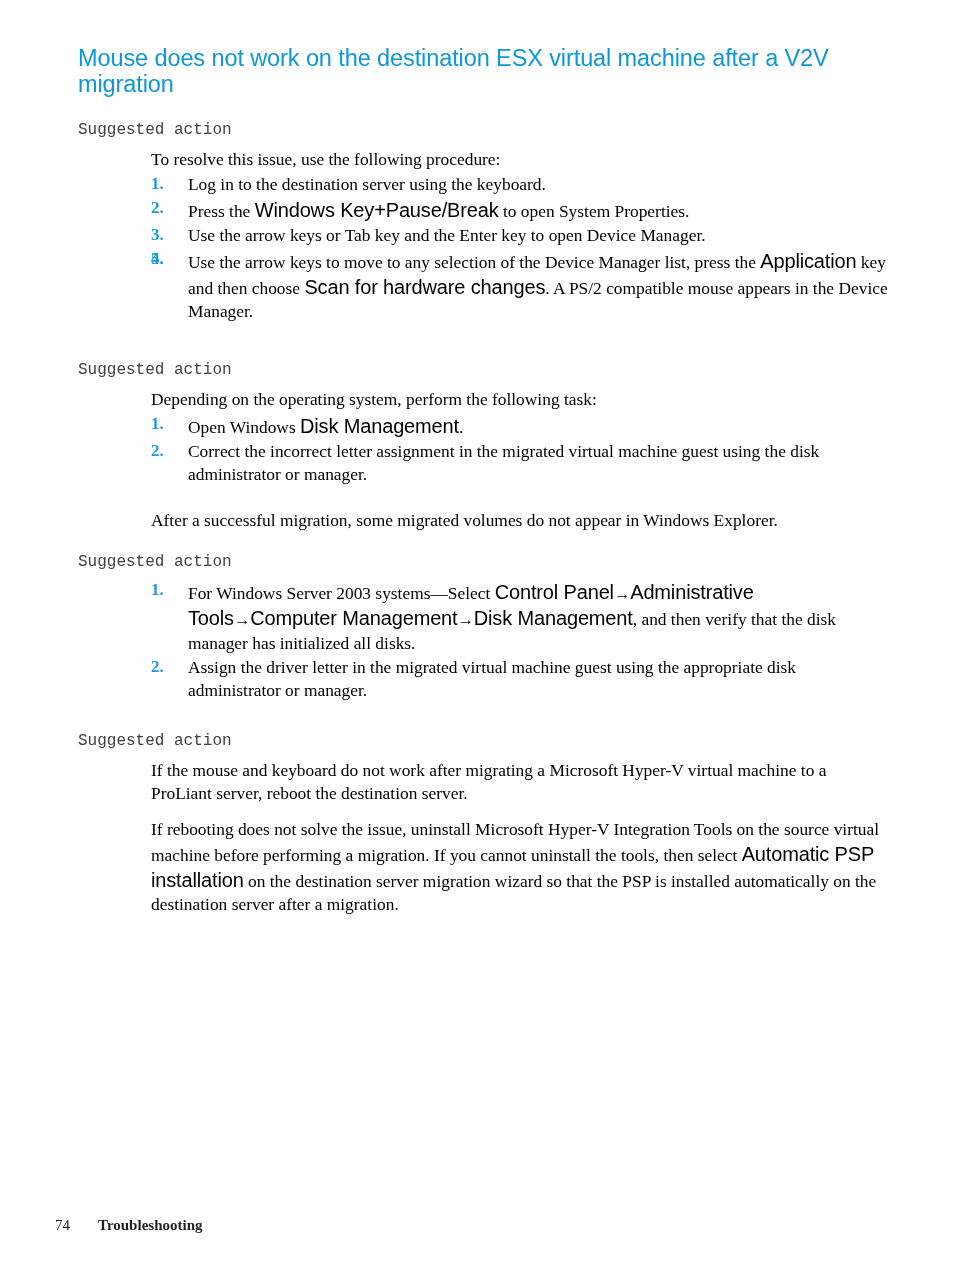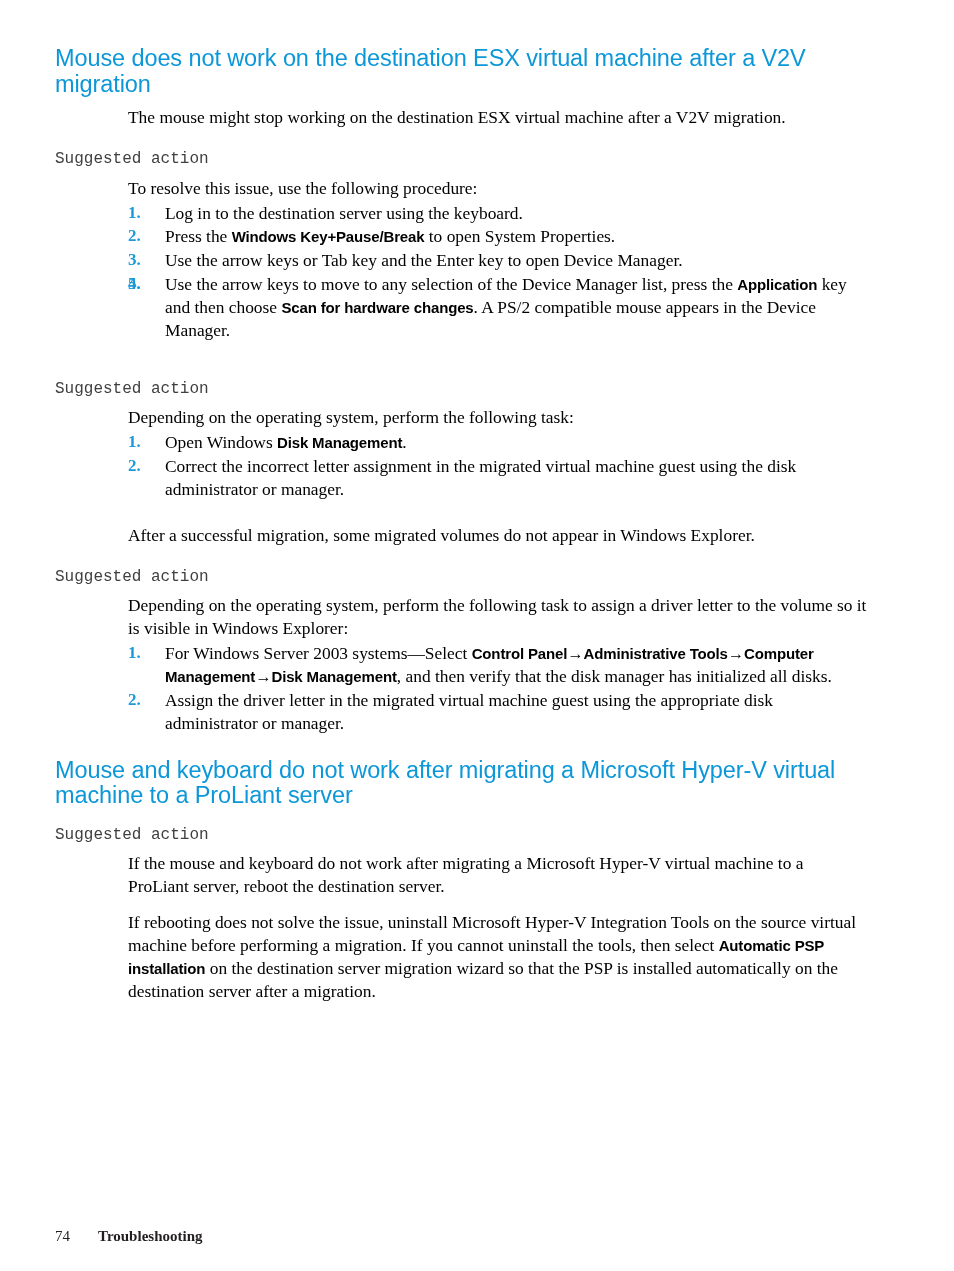--- a/index.html
+++ b/index.html
@@ -13,20 +13,21 @@
     height: 1271px;
     background: #ffffff;
     box-sizing: border-box;
     padding: 46px 86px 0 55px;
     font-family: "Liberation Serif", "DejaVu Serif", serif;
     color: #000000;
     overflow: hidden;
   }
   .content {
     width: 813px;
+    margin-left: 23px;
   }
 
   
   h1.section-title {
     font-family: "Liberation Sans", "DejaVu Sans", sans-serif;
     font-weight: 400;
     font-size: 23.5px;
     line-height: 1.09;
     letter-spacing: -0.1px;
     color: #0c97d8;
@@ -75,35 +76,35 @@
     left: 0;
     top: 0;
     width: 28px;
     color: #1b9ad9;
     font-family: "Liberation Serif", "DejaVu Serif", serif;
     font-weight: 700;
     font-size: 17px;
   }
   b, strong, .ui {
     font-family: "Liberation Sans", "DejaVu Sans", sans-serif;
-    font-weight: 700;
-    font-size: 15px;
+    font-weight: 400;
+    font-size: 20px;
     letter-spacing: -0.15px;
   }
   .arrow {
     font-family: "Liberation Sans", "DejaVu Sans", sans-serif;
     font-weight: 700;
     font-size: 16.3px;
   }
 
   
   .footer {
     position: absolute;
     left: 55px;
-    bottom: 26px;
+    bottom: 37px;
     font-size: 15px;
     color: #231f20;
     display: flex;
     align-items: flex-start;
   }
   .footer .pagenum {
     width: 43px;
     display: inline-block;
   }
   .footer .chaptername {
@@ -111,21 +112,20 @@
     font-weight: bold;
   }
 </style>
 </head>
 <body>
 
 <div class="page">
   <div class="content">
 
     <h1 class="section-title">Mouse does not work on the destination ESX virtual machine after a V2V migration</h1>
-    <p class="body">The mouse might stop working on the destination ESX virtual machine after a V2V migration.</p>
     <div class="block-gap-md"></div>
     <h2 class="sub-title">Suggested action</h2>
     <p class="body tight">To resolve this issue, use the following procedure:</p>
     <ol class="steps">
         <li><span class="num">1.</span><span>Log in to the destination server using the keyboard.</span></li>
         <li><span class="num">2.</span><span>Press the <b>Windows Key+Pause/Break</b> to open System Properties.</span></li>
         <li><span class="num">3.</span><span>Use the arrow keys or Tab key and the Enter key to open Device Manager.</span></li>
         <li><span class="num">4.</span></li>
         <li><span class="num">5.</span><span>Use the arrow keys to move to any selection of the Device Manager list, press the <b>Application</b> key and then choose <b>Scan for hardware changes</b>. A PS/2 compatible mouse appears in the Device Manager.</span></li>
       </ol>
@@ -138,29 +138,27 @@
     <ol class="steps">
         <li><span class="num">1.</span><span>Open Windows <b>Disk Management</b>.</span></li>
         <li><span class="num">2.</span><span>Correct the incorrect letter assignment in the migrated virtual machine guest using the disk administrator or manager.</span></li>
       </ol>
 
     <div class="block-gap-lg"></div>
 
     <p class="body">After a successful migration, some migrated volumes do not appear in Windows Explorer.</p>
     <div class="block-gap-md"></div>
     <h2 class="sub-title">Suggested action</h2>
-    <p class="body tight">Depending on the operating system, perform the following task to assign a driver letter to the volume so it is visible in Windows Explorer:</p>
     <ol class="steps">
         <li><span class="num">1.</span><span>For Windows Server 2003 systems—Select <b>Control Panel</b><span class="arrow">→</span><b>Administrative Tools</b><span class="arrow">→</span><b>Computer Management</b><span class="arrow">→</span><b>Disk Management</b>, and then verify that the disk manager has initialized all disks.</span></li>
         <li><span class="num">2.</span><span>Assign the driver letter in the migrated virtual machine guest using the appropriate disk administrator or manager.</span></li>
       </ol>
 
     <div class="block-gap-lg"></div>
 
-    <h1 class="section-title">Mouse and keyboard do not work after migrating a Microsoft Hyper-V virtual machine to a ProLiant server</h1>
     <div class="block-gap-sm"></div>
     <h2 class="sub-title">Suggested action</h2>
     <div>
         <p class="body" style="margin-bottom: 13px;">If the mouse and keyboard do not work after migrating a Microsoft Hyper-V virtual machine to a ProLiant server, reboot the destination server.</p>
         <p class="body" style="margin-bottom: 13px;">If rebooting does not solve the issue, uninstall Microsoft Hyper-V Integration Tools on the source virtual machine before performing a migration. If you cannot uninstall the tools, then select <b>Automatic PSP installation</b> on the destination server migration wizard so that the PSP is installed automatically on the destination server after a migration.</p>
       </div>
 
   </div>
 
   <div class="footer">

